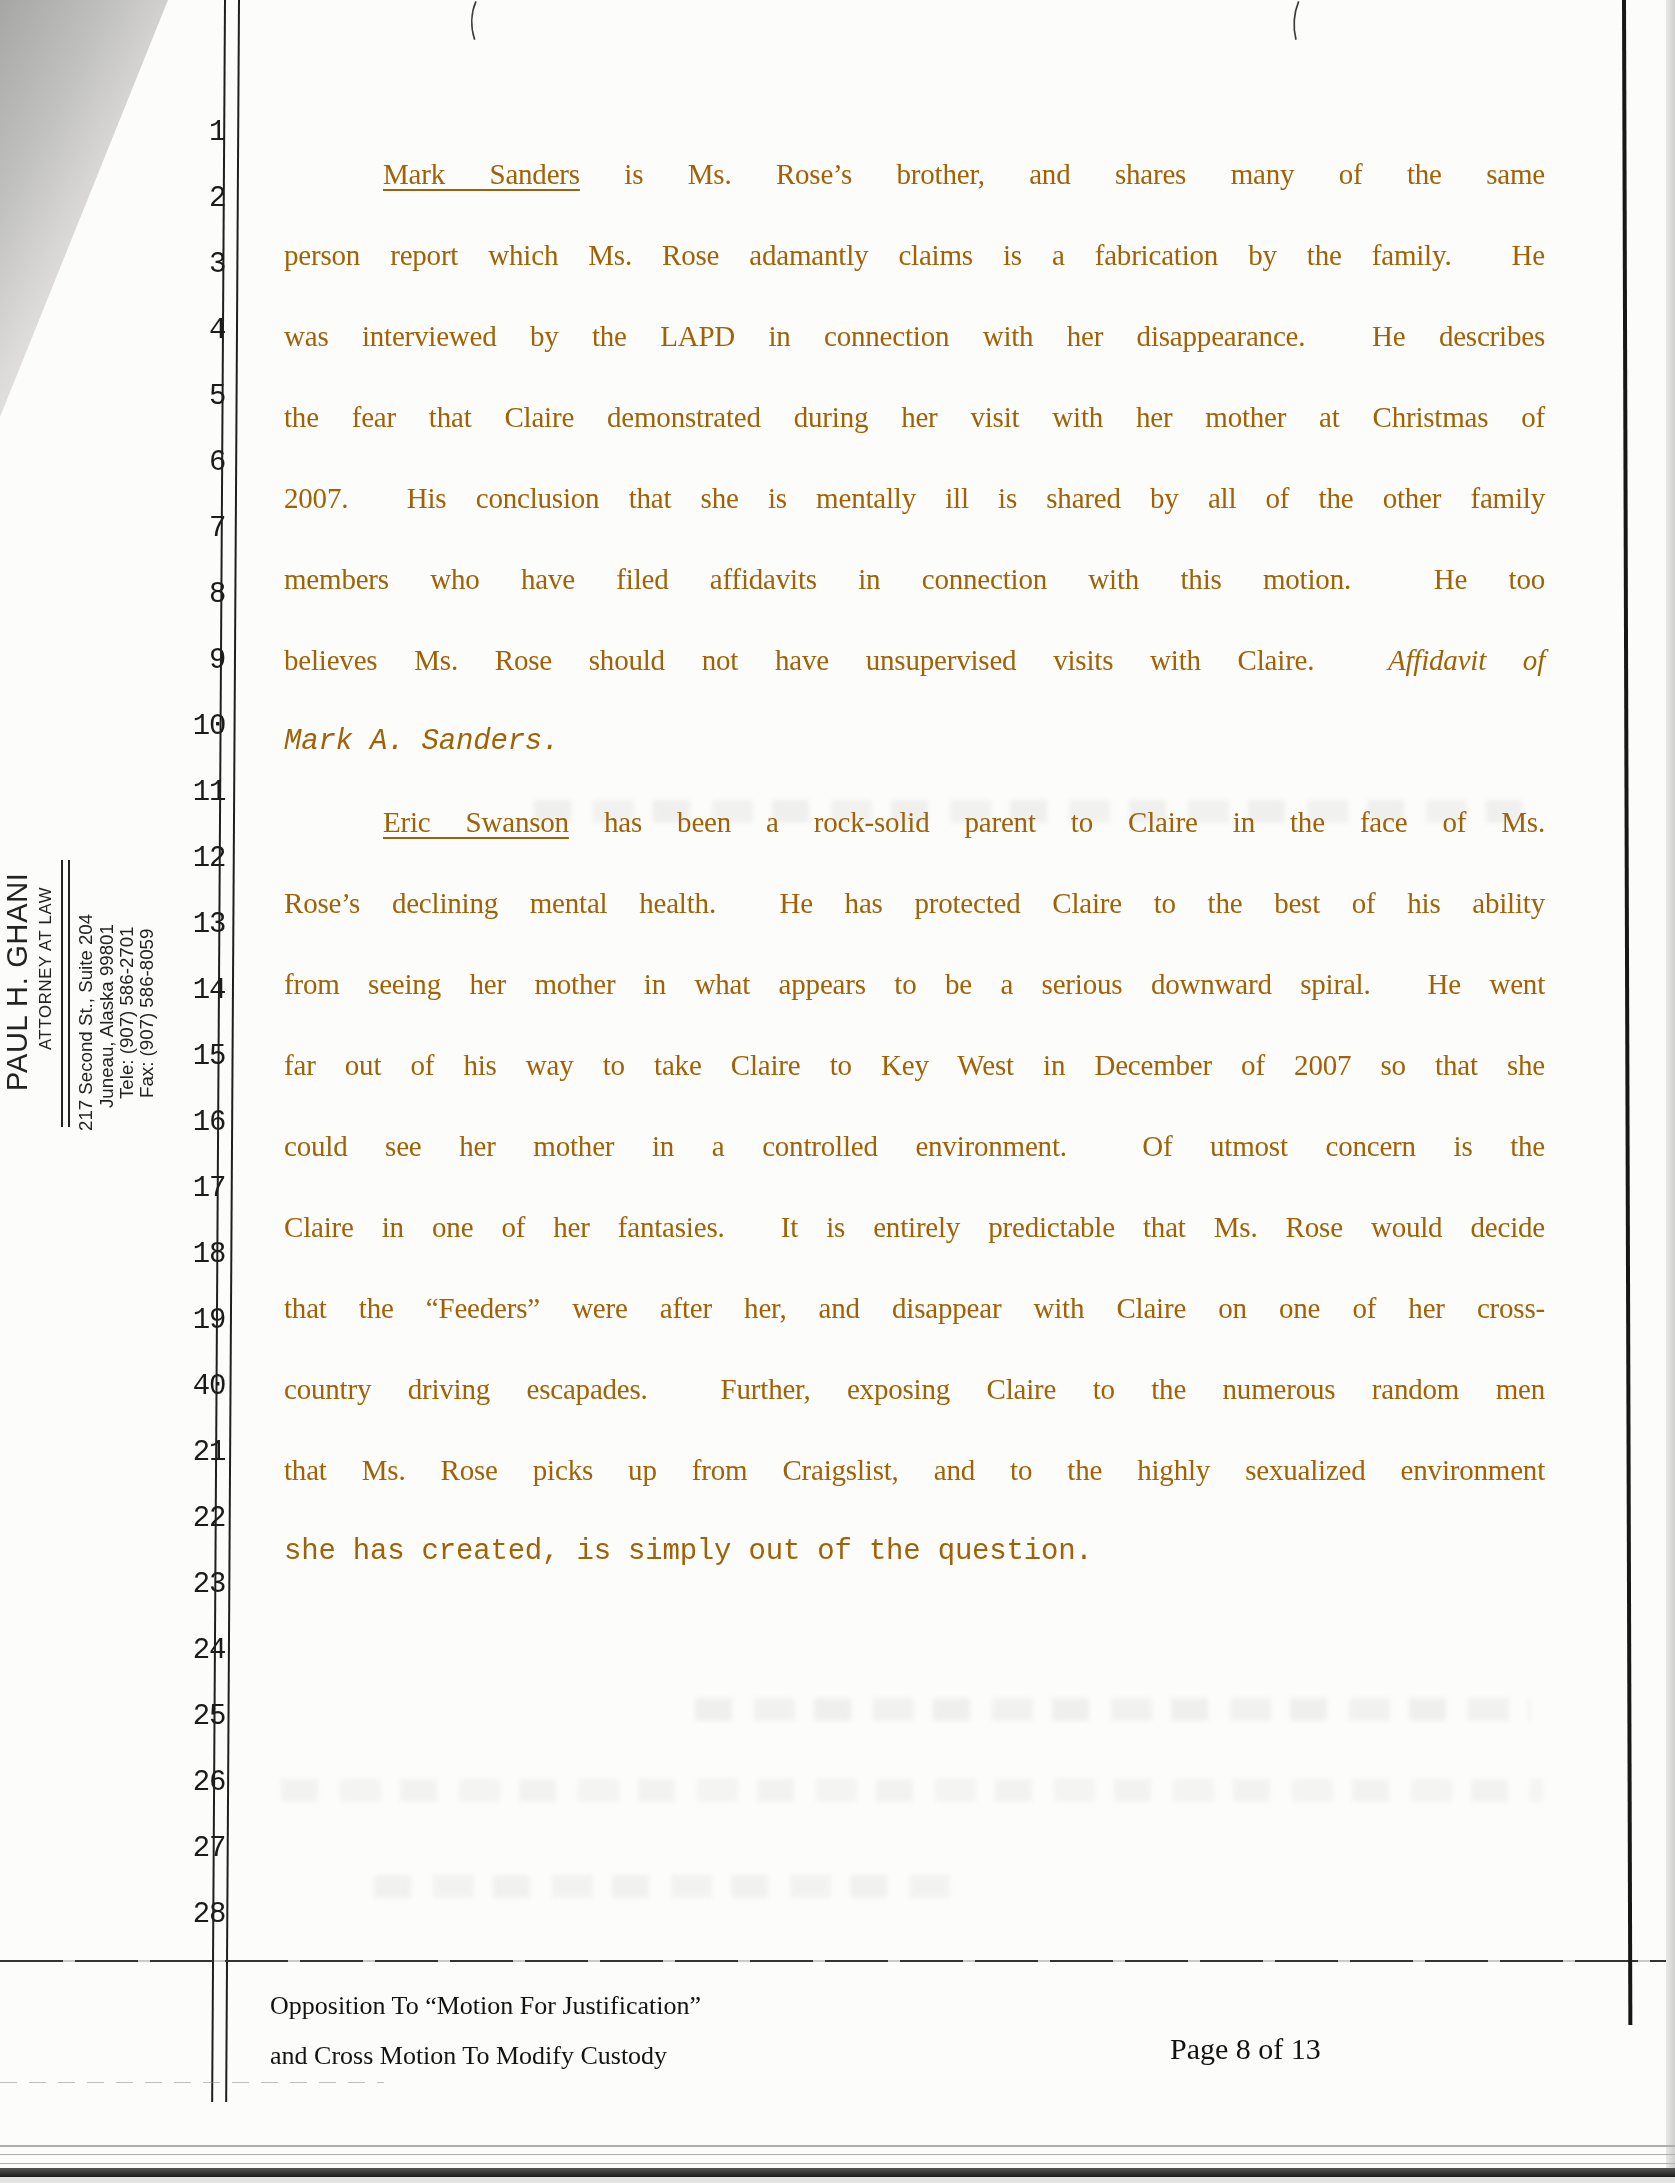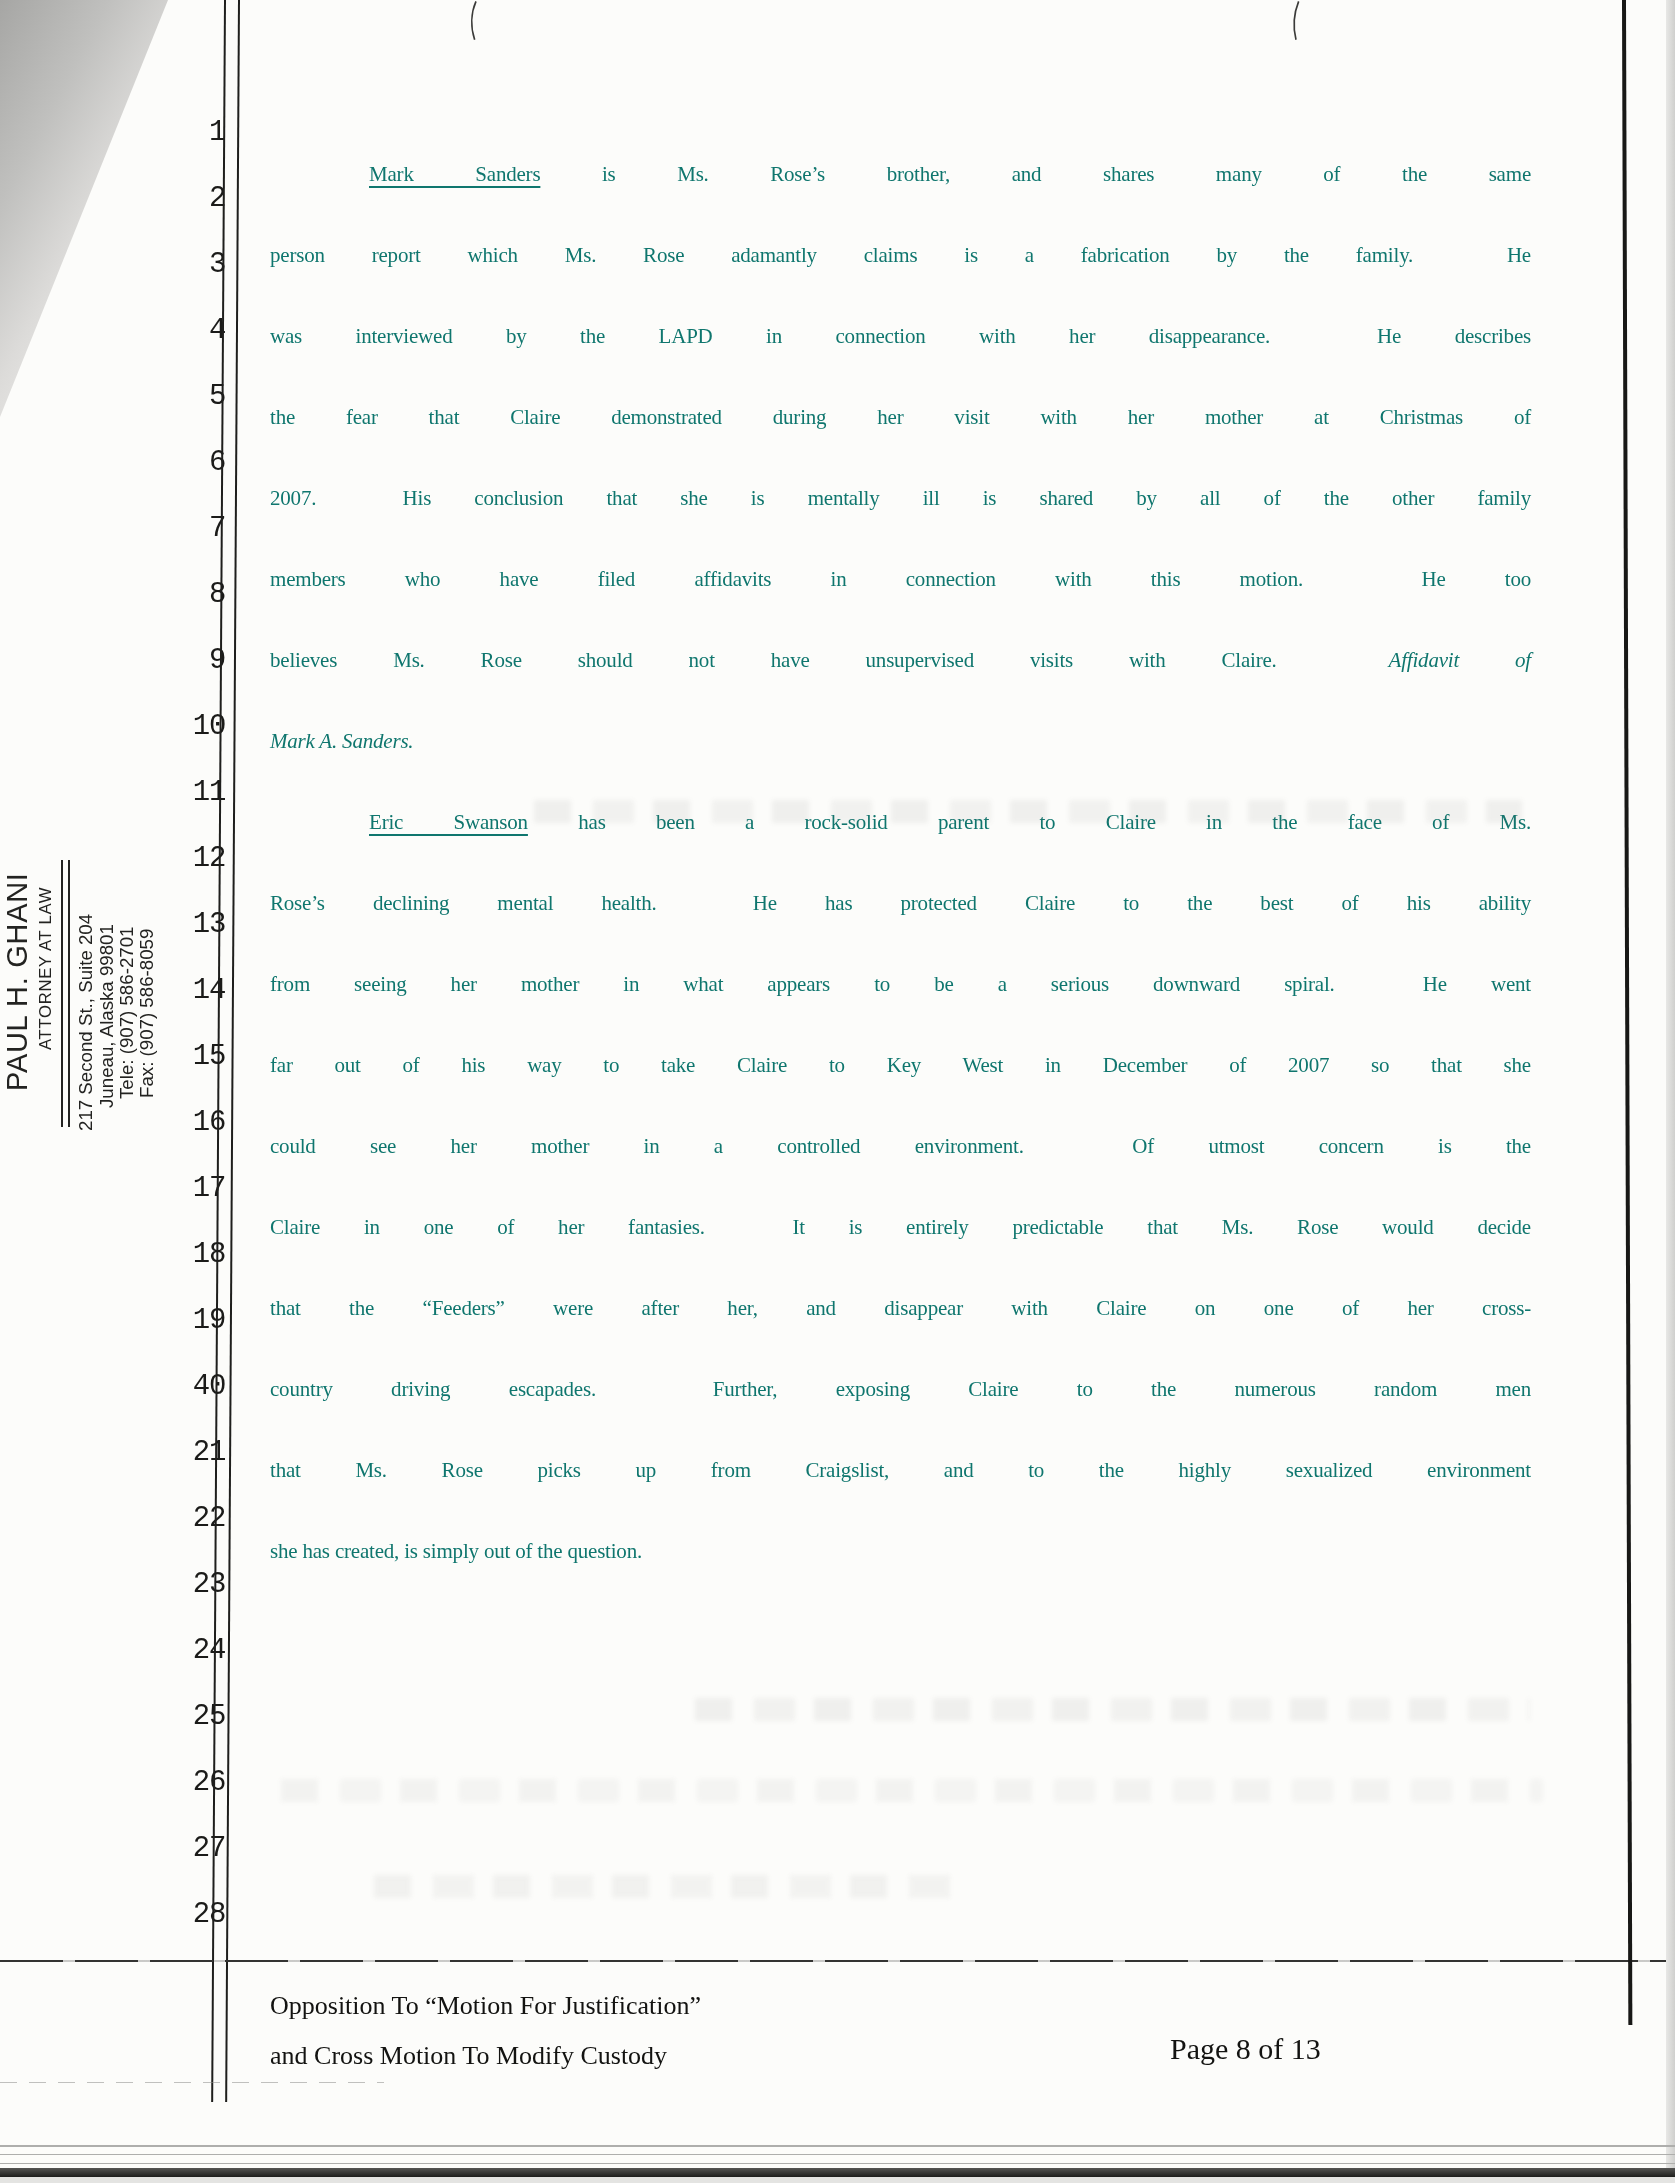--- a/index.html
+++ b/index.html
@@ -83,26 +83,26 @@
     position: absolute; left: 61px; top: 860px; height: 267px; width: 5.3px;
     border-left: 2px solid #232321; border-right: 2px solid #232321;
   }
   .side-addr1 { left: 75px; top: 887px; height: 270px; font-size: 18.7px; }
   .side-addr2 { left: 96px; top: 903px; height: 227px; font-size: 18.7px; }
   .side-tele  { left: 116px; top: 903px; height: 220px; font-size: 18.7px; }
   .side-fax   { left: 136px; top: 906px; height: 214px; font-size: 18.7px; }
 
   
   .doc-body {
-    position: absolute; left: 270px; top: 134px; width: 1261px;
-    font-size: 21px; line-height: 81px; letter-spacing: -0.2px;
-    color: #0f766e;
+    position: absolute; left: 284px; top: 134px; width: 1261px;
+    font-size: 29px; line-height: 81px; letter-spacing: -0.2px;
+    color: #a16207;
   }
   .doc-line { text-align: justify; text-align-last: justify; }
-  .doc-line.no-just { text-align: center; text-align-last: left; }
+  .doc-line.no-just { text-align: center; text-align-last: left; font-family: Liberation Mono, monospace; }
   .doc-line.indent { text-indent: 99px; }
   .u { text-decoration: underline; text-decoration-thickness: 2px; text-underline-offset: 5.3px; }
   .i { font-style: italic; }
 
   
   .footer-rule {
     position: absolute; left: 0; top: 1960px; width: 1674px; height: 2px;
     background: repeating-linear-gradient(90deg, #343432 0 63px, rgba(52,52,50,.25) 63px 75px);
   }
   .footer-block {

